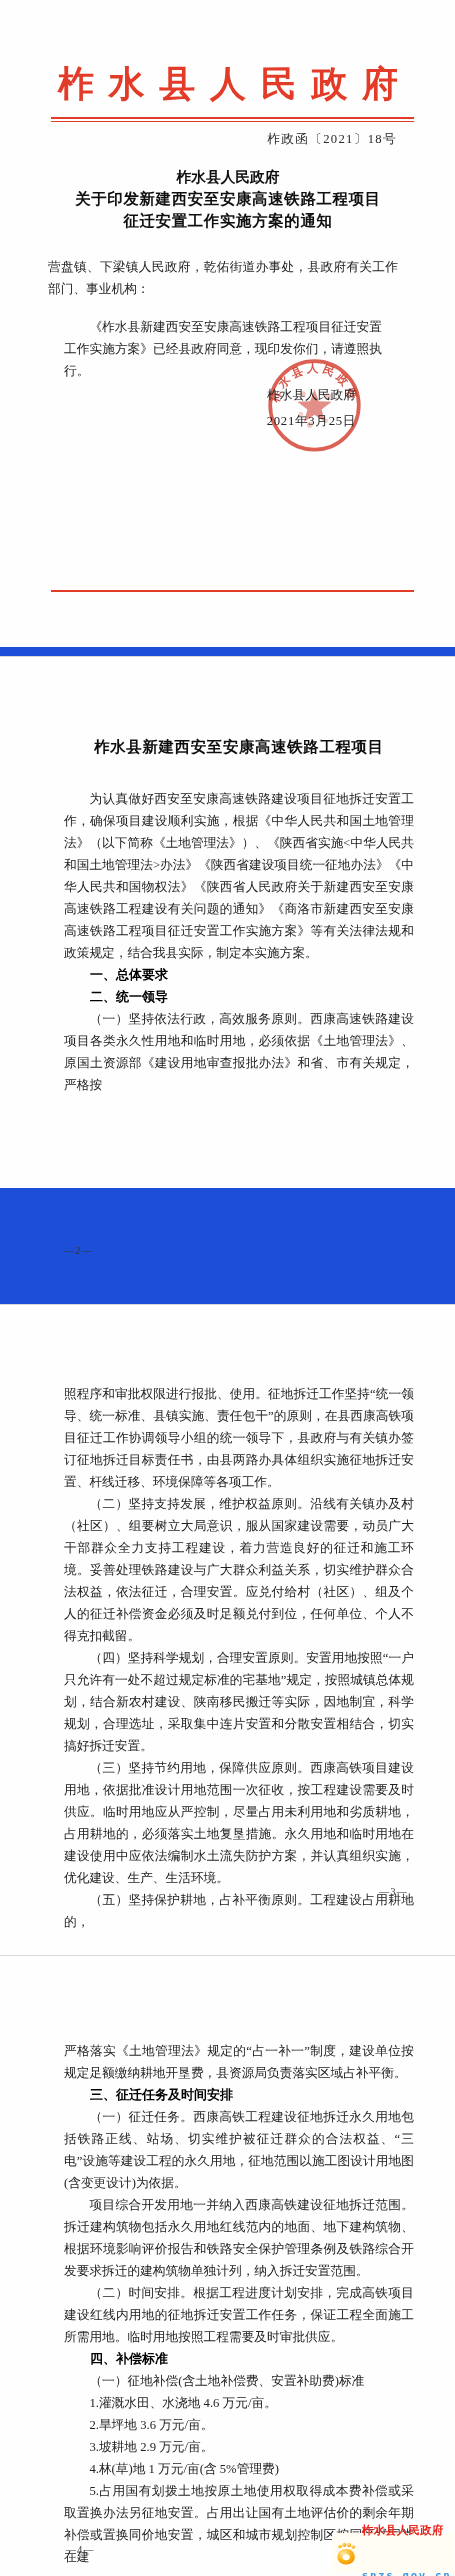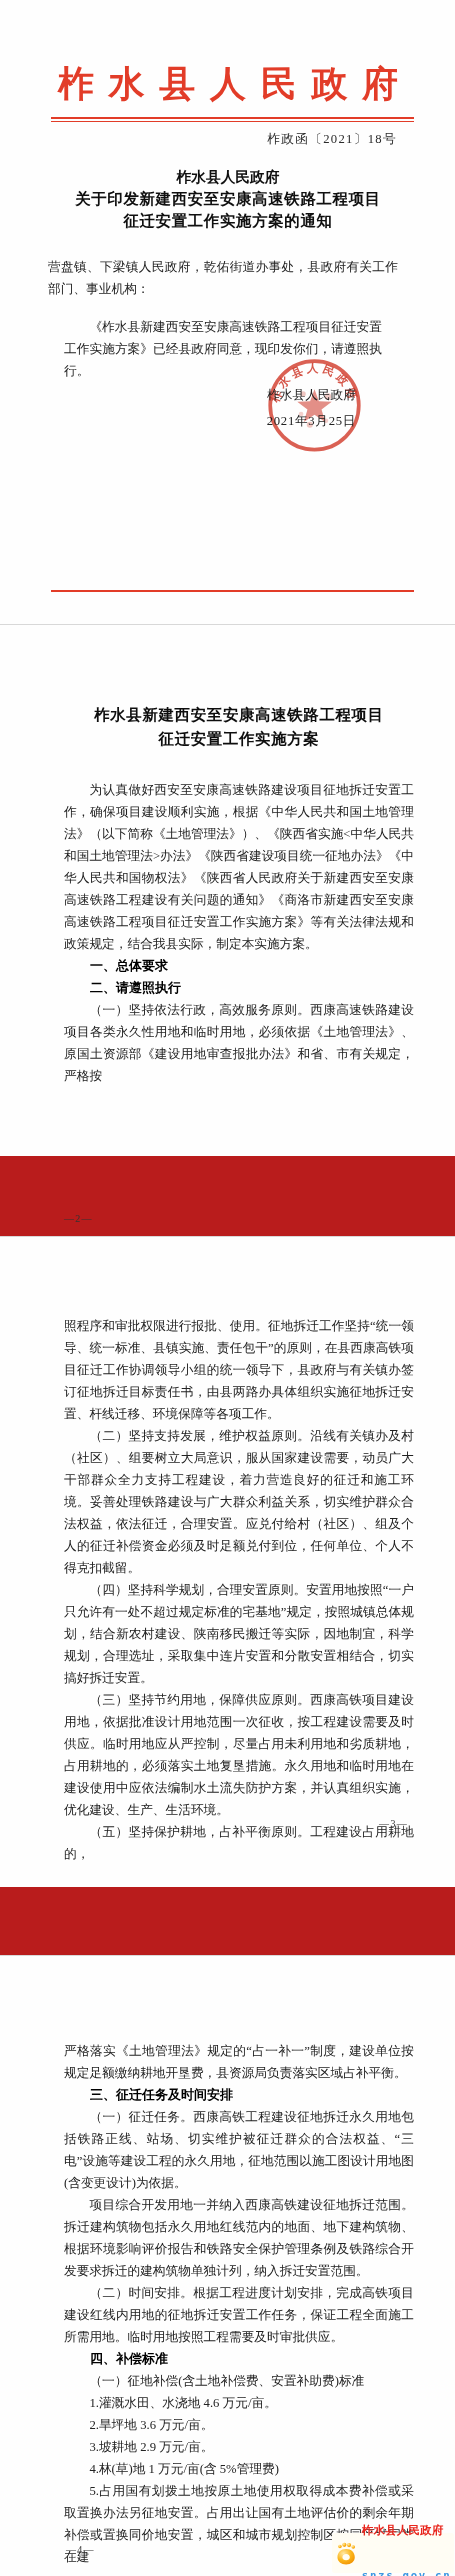--- a/index.html
+++ b/index.html
@@ -1,25 +1,25 @@
 <!DOCTYPE html>
 <html style="font-size:10.7px"><head>
 <meta charset="utf-8">
 <style>
   html,body { margin:0; padding:0; background:#ffffff; }
   #doc {
     position:relative; width:456px; height:2576px; margin:0 auto;
-    background:#b91c1c; overflow:hidden;
+    background:#1d4ed8; overflow:hidden;
     font-family:"Liberation Serif","DejaVu Serif",serif;
     color:#1e1e1e;
   }
   .page { position:absolute; left:0; width:456px; background:#fefefe; box-sizing:border-box; }
   #page1 { top:0;    height:647px; }
-  #page2 { top:624px;  height:532px; border-top:1.3px solid #d8d8d8; }
-  #page3 { top:1236px; height:651px; border-top:1.3px solid #d8d8d8; }
+  #page2 { top:656px;  height:532px; border-top:1.3px solid #d8d8d8; }
+  #page3 { top:1304px; height:651px; border-top:1.3px solid #d8d8d8; }
   #page4 { top:1955px; height:621px; border-top:1.3px solid #d8d8d8; }
 
   
   .org-header {
     position:absolute; top:63px; left:0; width:456px; box-sizing:border-box;
     text-align:center; color:#e23c28; font-weight:bold;
     font-size:36px; line-height:43px; letter-spacing:14.7px; padding-left:14.7px;
     white-space:nowrap;
   }
   .red-rule {
@@ -138,25 +138,24 @@
       <div class="date">2021年3月25日</div>
     </div>
 
     <div class="p1-rule-bottom"></div>
   </div>
 
   <div class="page" id="page2">
     <div class="inner">
       <div class="plan-title">
         <div>柞水县新建西安至安康高速铁路工程项目</div>
-        <div>征迁安置工作实施方案</div>
       </div>
       <p class="body-p">为认真做好西安至安康高速铁路建设项目征地拆迁安置工作，确保项目建设顺利实施，根据《中华人民共和国土地管理法》（以下简称《土地管理法》）、《陕西省实施&lt;中华人民共和国土地管理法&gt;办法》《陕西省建设项目统一征地办法》《中华人民共和国物权法》《陕西省人民政府关于新建西安至安康高速铁路工程建设有关问题的通知》《商洛市新建西安至安康高速铁路工程项目征迁安置工作实施方案》等有关法律法规和政策规定，结合我县实际，制定本实施方案。</p>
       <p class="sec-h">一、总体要求</p>
-      <p class="sec-h">二、请遵照执行</p>
+      <p class="sec-h">二、统一领导</p>
       <p class="body-p">（一）坚持依法行政，高效服务原则。西康高速铁路建设项目各类永久性用地和临时用地，必须依据《土地管理法》、原国土资源部《建设用地审查报批办法》和省、市有关规定，严格按</p>
     </div>
     <div class="pageno" id="pn2">—2—</div>
   </div>
 
   <div class="page" id="page3">
     <div class="inner">
       <p class="body-p cont">照程序和审批权限进行报批、使用。征地拆迁工作坚持“统一领导、统一标准、县镇实施、责任包干”的原则，在县西康高铁项目征迁工作协调领导小组的统一领导下，县政府与有关镇办签订征地拆迁目标责任书，由县两路办具体组织实施征地拆迁安置、杆线迁移、环境保障等各项工作。</p>
       <p class="body-p">（二）坚持支持发展，维护权益原则。沿线有关镇办及村（社区）、组要树立大局意识，服从国家建设需要，动员广大干部群众全力支持工程建设，着力营造良好的征迁和施工环境。妥善处理铁路建设与广大群众利益关系，切实维护群众合法权益，依法征迁，合理安置。应兑付给村（社区）、组及个人的征迁补偿资金必须及时足额兑付到位，任何单位、个人不得克扣截留。</p>
       <p class="body-p">（四）坚持科学规划，合理安置原则。安置用地按照“一户只允许有一处不超过规定标准的宅基地”规定，按照城镇总体规划，结合新农村建设、陕南移民搬迁等实际，因地制宜，科学规划，合理选址，采取集中连片安置和分散安置相结合，切实搞好拆迁安置。</p>

